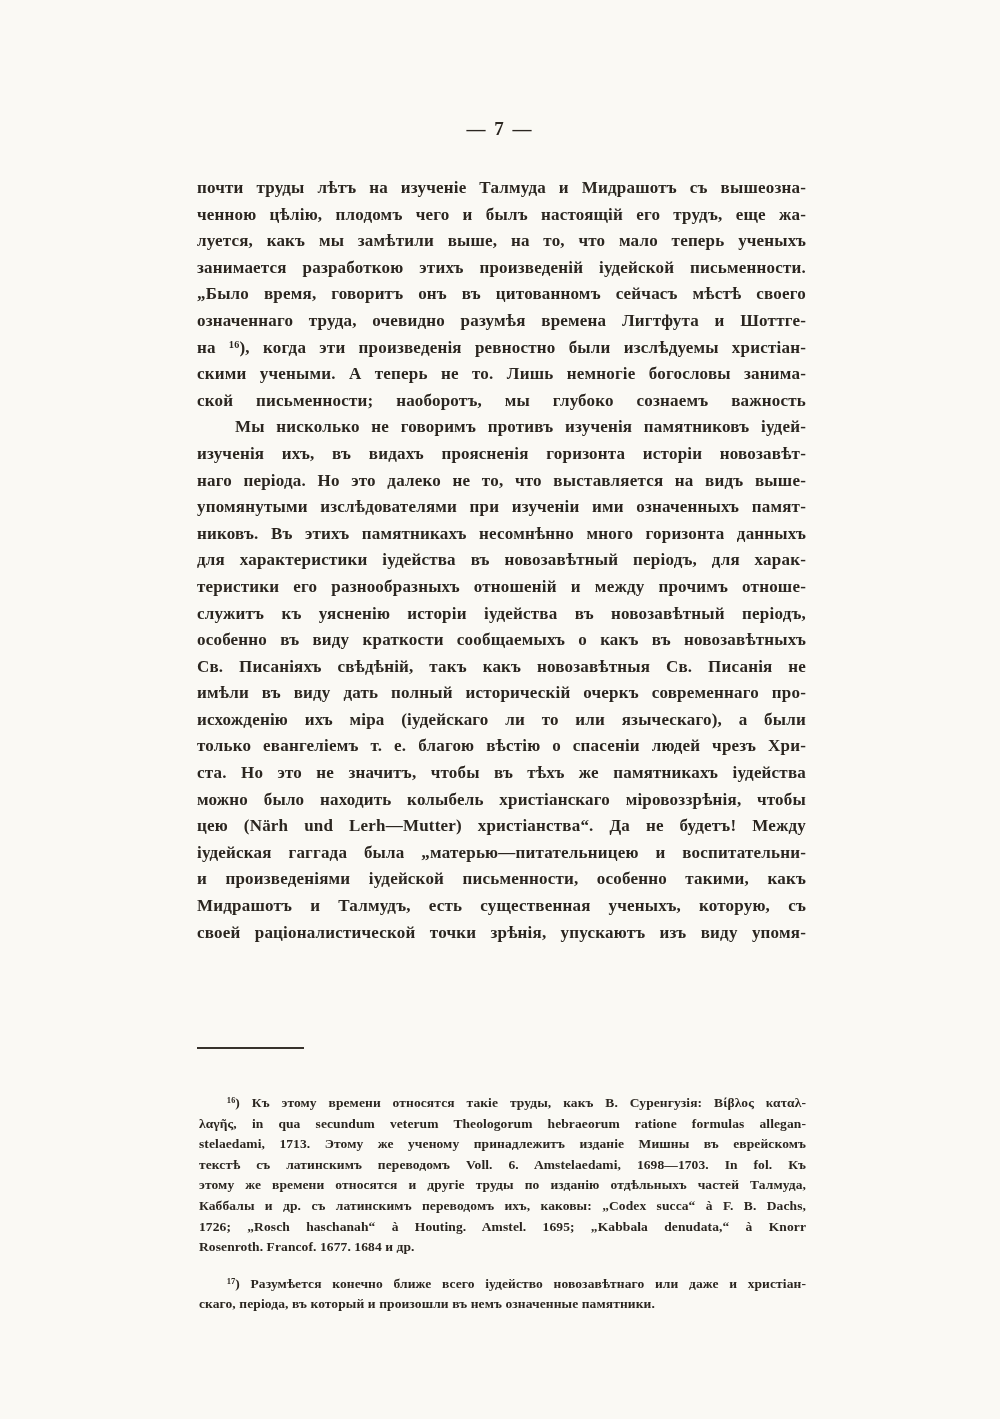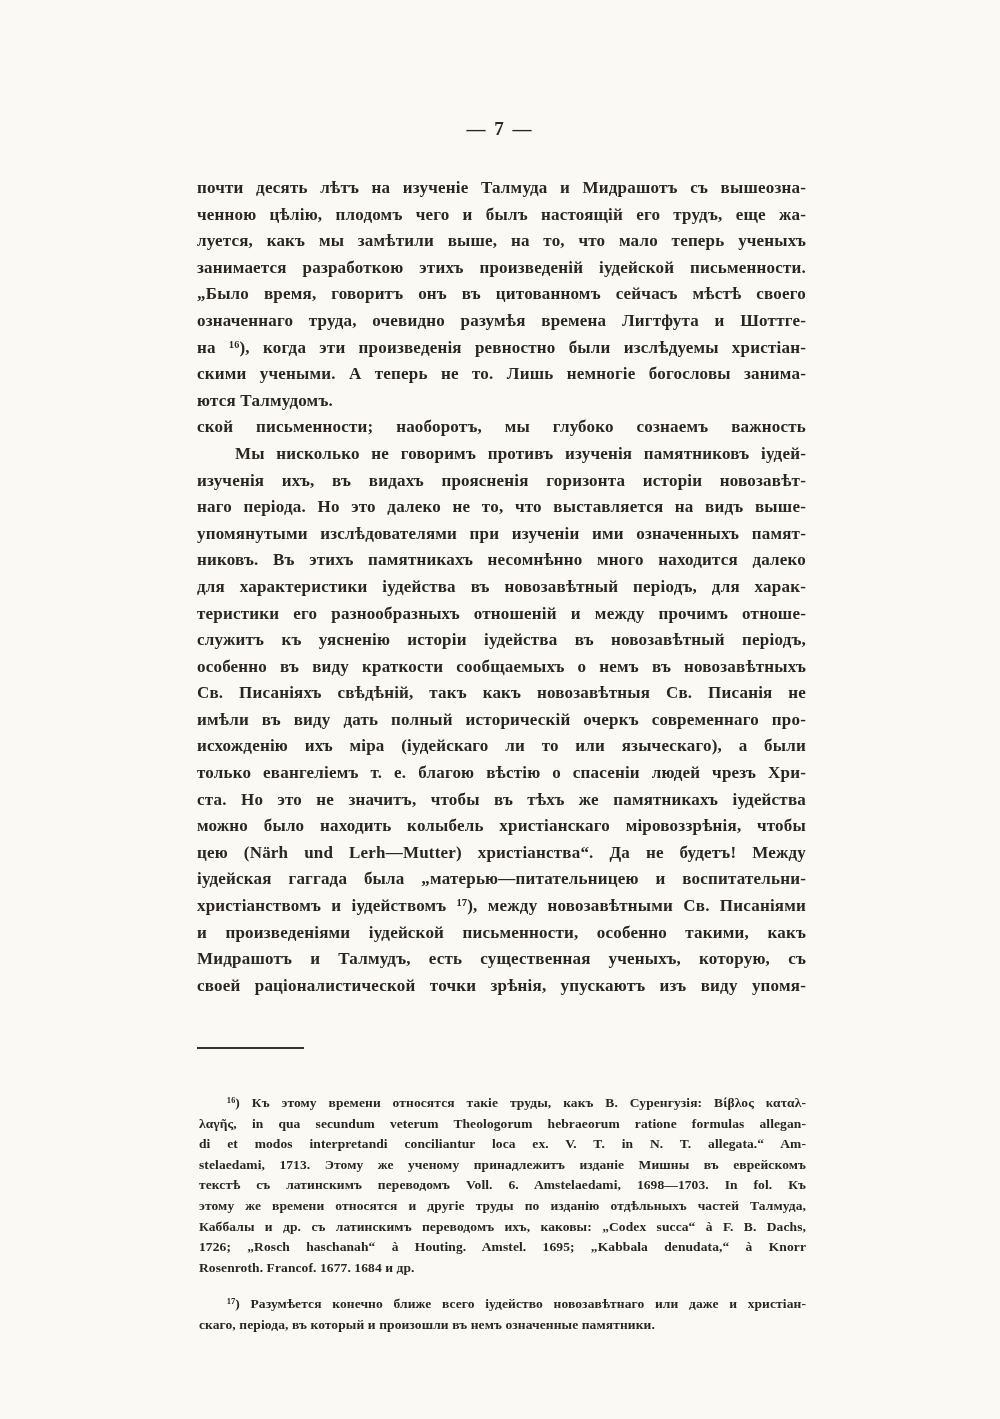--- a/index.html
+++ b/index.html
@@ -61,63 +61,60 @@
   .fn.indent > .line.firstline { text-indent: 28px; margin-top: 16px; }
 </style>
 </head>
 <body>
 
 <div class="page">
   <div class="page-number">— 7 —</div>
 
   <div class="main-text" id="main-text">
       <div class="para">
-        <div class="line firstline">почти десять лѣтъ на изученіе Талмуда и Мидрашотъ съ вышеозна-</div>
+        <div class="line firstline">почти труды лѣтъ на изученіе Талмуда и Мидрашотъ съ вышеозна-</div>
         <div class="line">ченною цѣлію, плодомъ чего и былъ настоящій его трудъ, еще жа-</div>
         <div class="line">луется, какъ мы замѣтили выше, на то, что мало теперь ученыхъ</div>
         <div class="line">занимается разработкою этихъ произведеній іудейской письменности.</div>
         <div class="line">„Было время, говоритъ онъ въ цитованномъ сейчасъ мѣстѣ своего</div>
         <div class="line">означеннаго труда, очевидно разумѣя времена Лигтфута и Шоттге-</div>
         <div class="line">на ¹⁶), когда эти произведенія ревностно были изслѣдуемы христіан-</div>
         <div class="line">скими учеными. А теперь не то. Лишь немногіе богословы занима-</div>
-        <div class="line lastline">ются Талмудомъ.</div>
       </div>
       <div class="para indent">
         <div class="line">ской письменности; наоборотъ, мы глубоко сознаемъ важность</div>
         <div class="line firstline">Мы нисколько не говоримъ противъ изученія памятниковъ іудей-</div>
         <div class="line">изученія ихъ, въ видахъ проясненія горизонта исторіи новозавѣт-</div>
         <div class="line">наго періода. Но это далеко не то, что выставляется на видъ выше-</div>
         <div class="line">упомянутыми изслѣдователями при изученіи ими означенныхъ памят-</div>
-        <div class="line">никовъ. Въ этихъ памятникахъ несомнѣнно много находится далеко</div>
+        <div class="line">никовъ. Въ этихъ памятникахъ несомнѣнно много горизонта данныхъ</div>
         <div class="line">для характеристики іудейства въ новозавѣтный періодъ, для харак-</div>
         <div class="line">теристики его разнообразныхъ отношеній и между прочимъ отноше-</div>
         <div class="line">служитъ къ уясненію исторіи іудейства въ новозавѣтный періодъ,</div>
-        <div class="line">особенно въ виду краткости сообщаемыхъ о немъ въ новозавѣтныхъ</div>
+        <div class="line">особенно въ виду краткости сообщаемыхъ о какъ въ новозавѣтныхъ</div>
         <div class="line">Св. Писаніяхъ свѣдѣній, такъ какъ новозавѣтныя Св. Писанія не</div>
         <div class="line">имѣли въ виду дать полный историческій очеркъ современнаго про-</div>
         <div class="line">исхожденію ихъ міра (іудейскаго ли то или языческаго), а были</div>
         <div class="line">только евангеліемъ т. е. благою вѣстію о спасеніи людей чрезъ Хри-</div>
         <div class="line">ста. Но это не значитъ, чтобы въ тѣхъ же памятникахъ іудейства</div>
         <div class="line">можно было находить колыбель христіанскаго міровоззрѣнія, чтобы</div>
         <div class="line">цею (Närh und Lerh—Mutter) христіанства“. Да не будетъ! Между</div>
         <div class="line">іудейская гаггада была „матерью—питательницею и воспитательни-</div>
-        <div class="line">христіанствомъ и іудействомъ ¹⁷), между новозавѣтными Св. Писаніями</div>
         <div class="line">и произведеніями іудейской письменности, особенно такими, какъ</div>
         <div class="line">Мидрашотъ и Талмудъ, есть существенная ученыхъ, которую, съ</div>
         <div class="line">своей раціоналистической точки зрѣнія, упускаютъ изъ виду упомя-</div>
       </div>
     </div>
 
   <div class="fn-rule"></div>
 
   <div class="footnotes" id="footnotes">
       <div class="fn indent">
         <div class="line firstline">¹⁶) Къ этому времени относятся такіе труды, какъ В. Суренгузія: Βίβλος καταλ-</div>
         <div class="line">λαγῆς, in qua secundum veterum Theologorum hebraeorum ratione formulas allegan-</div>
-        <div class="line">di et modos interpretandi conciliantur loca ex. V. T. in N. T. allegata.“ Am-</div>
         <div class="line">stelaedami, 1713. Этому же ученому принадлежитъ изданіе Мишны въ еврейскомъ</div>
         <div class="line">текстѣ съ латинскимъ переводомъ Voll. 6. Amstelaedami, 1698—1703. In fol. Къ</div>
         <div class="line">этому же времени относятся и другіе труды по изданію отдѣльныхъ частей Талмуда,</div>
         <div class="line">Каббалы и др. съ латинскимъ переводомъ ихъ, каковы: „Codex succa“ à F. B. Dachs,</div>
         <div class="line">1726; „Rosch haschanah“ à Houting. Amstel. 1695; „Kabbala denudata,“ à Knorr</div>
         <div class="line lastline">Rosenroth. Francof. 1677. 1684 и др.</div>
       </div>
       <div class="fn indent">
         <div class="line firstline">¹⁷) Разумѣется конечно ближе всего іудейство новозавѣтнаго или даже и христіан-</div>
         <div class="line lastline">скаго, періода, въ который и произошли въ немъ означенные памятники.</div>

